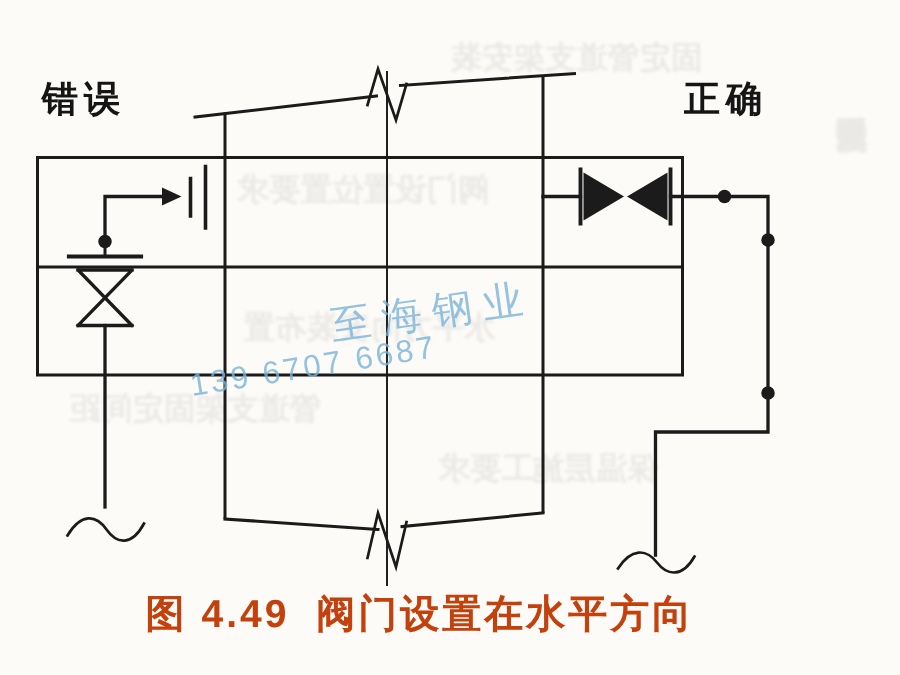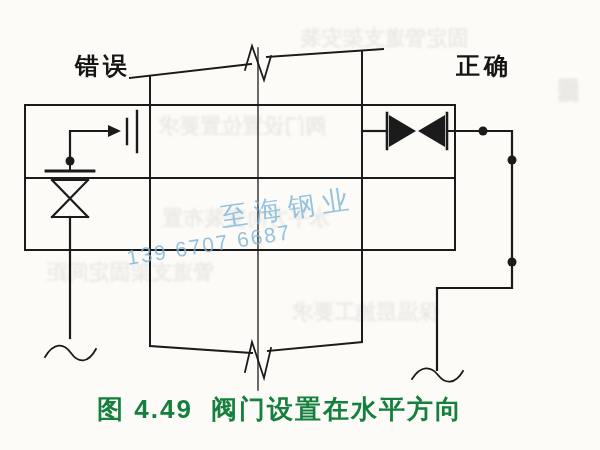--- a/index.html
+++ b/index.html
@@ -6,25 +6,25 @@
   .stage{
     position:relative;width:600px;height:450px;overflow:hidden;
     background:#fcfbf8;
     font-family:"Liberation Sans","DejaVu Sans",sans-serif;
   }
   .stage svg{position:absolute;left:0;top:0;}
   .side-label{
     position:absolute;font-size:24px;font-weight:bold;color:#151515;
     letter-spacing:4px;white-space:nowrap;
   }
-  .lbl-wrong{left:28px;top:50px;margin-left:47px;}
+  .lbl-wrong{left:28px;top:50px;}
   .lbl-correct{left:456px;top:50px;text-align:right;}
   .caption{
     position:absolute;left:0;top:392px;width:560px;text-align:center;
-    font-size:26px;font-weight:bold;color:#15803d;white-space:nowrap;letter-spacing:2px;
+    font-size:26px;font-weight:bold;color:#c2410c;white-space:nowrap;letter-spacing:2px;
   }
   .caption .gap{display:inline-block;width:18px;}
   .wm{
     position:absolute;color:#79b4d8;white-space:nowrap;pointer-events:none;
   }
   .wm-company{left:220px;top:190px;font-size:27px;letter-spacing:7px;opacity:.78;transform:rotate(-8deg);}
   .wm-phone{left:126px;top:233px;font-size:21px;letter-spacing:2px;opacity:.8;transform:rotate(-9deg);}
   .ghost{
     position:absolute;color:#777;opacity:.13;filter:blur(1.1px);
     transform:scaleX(-1);font-weight:bold;white-space:nowrap;font-size:21px;

